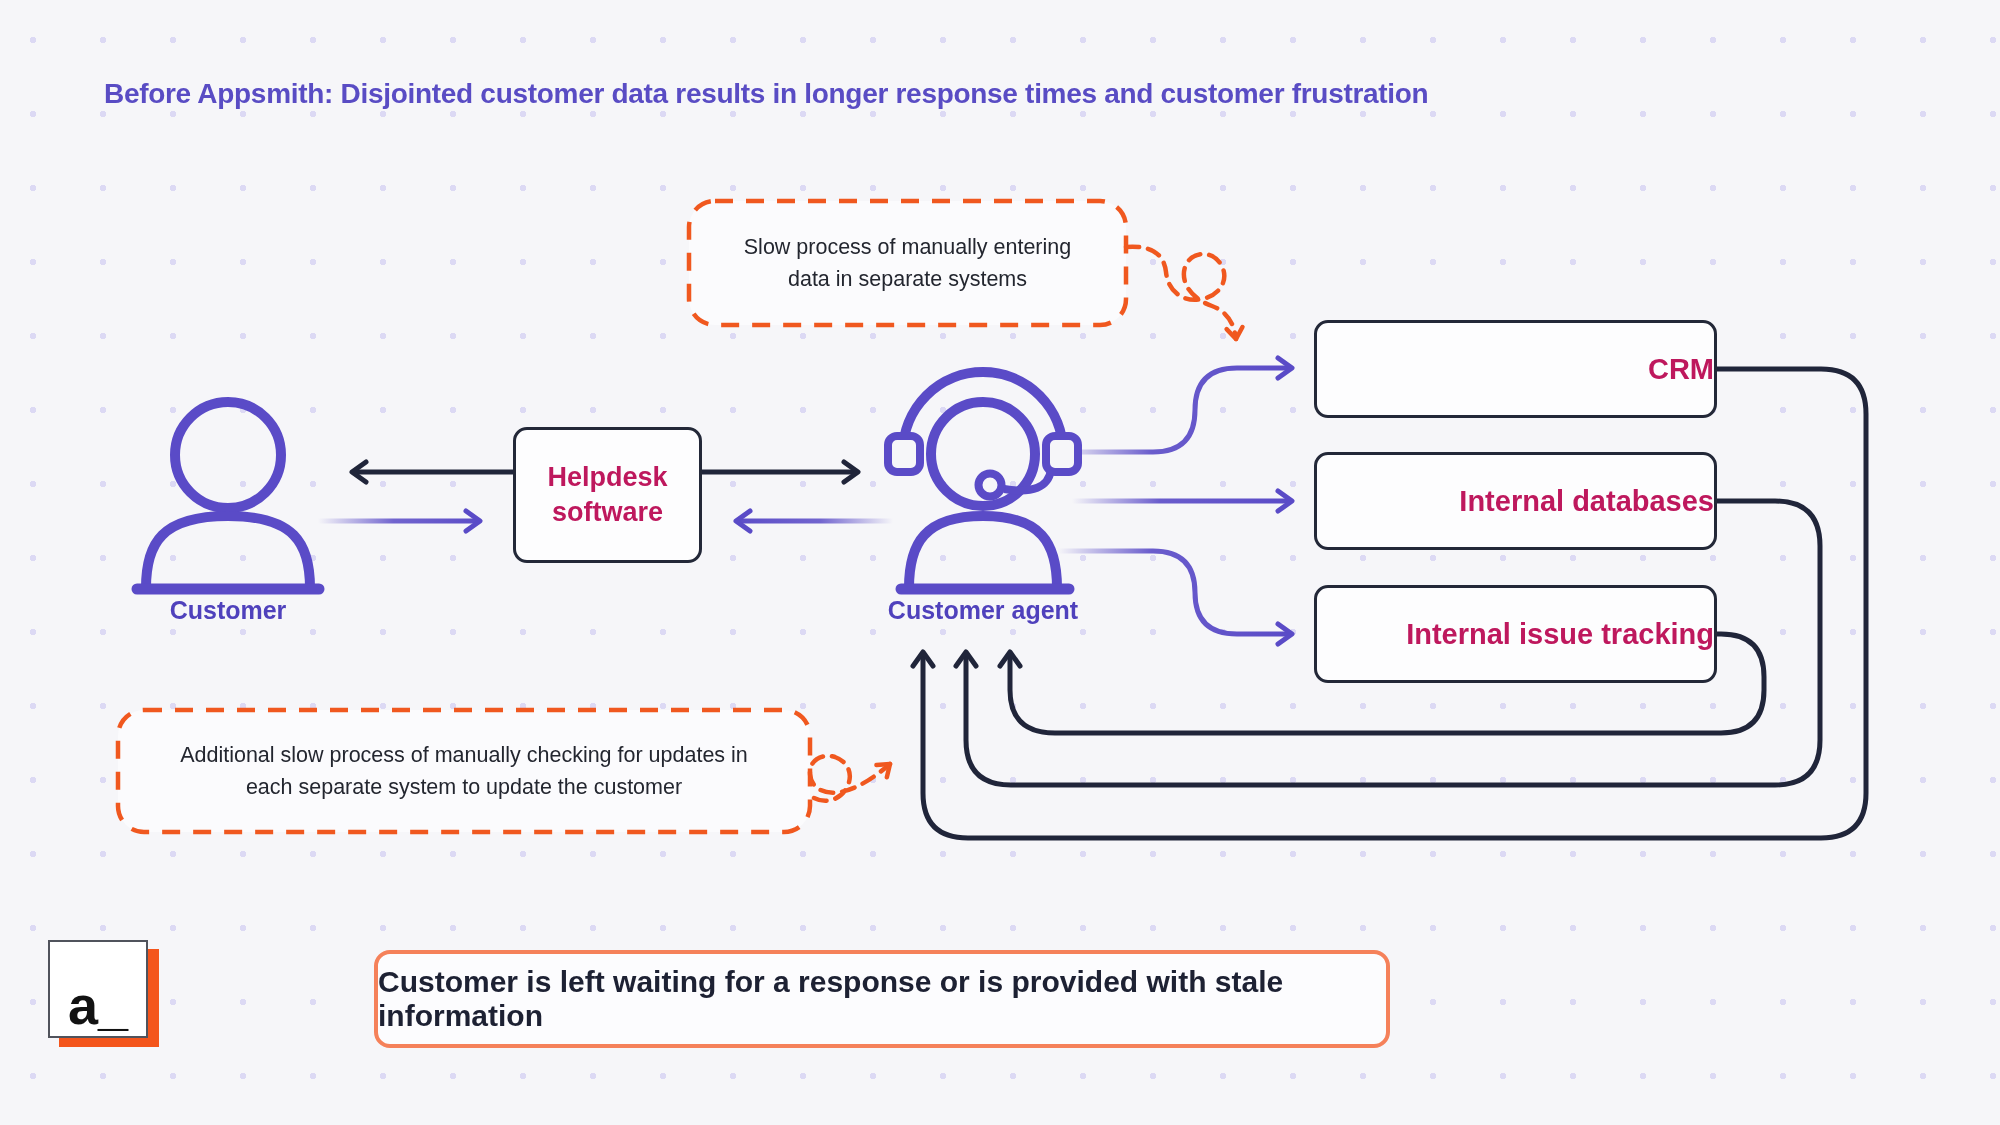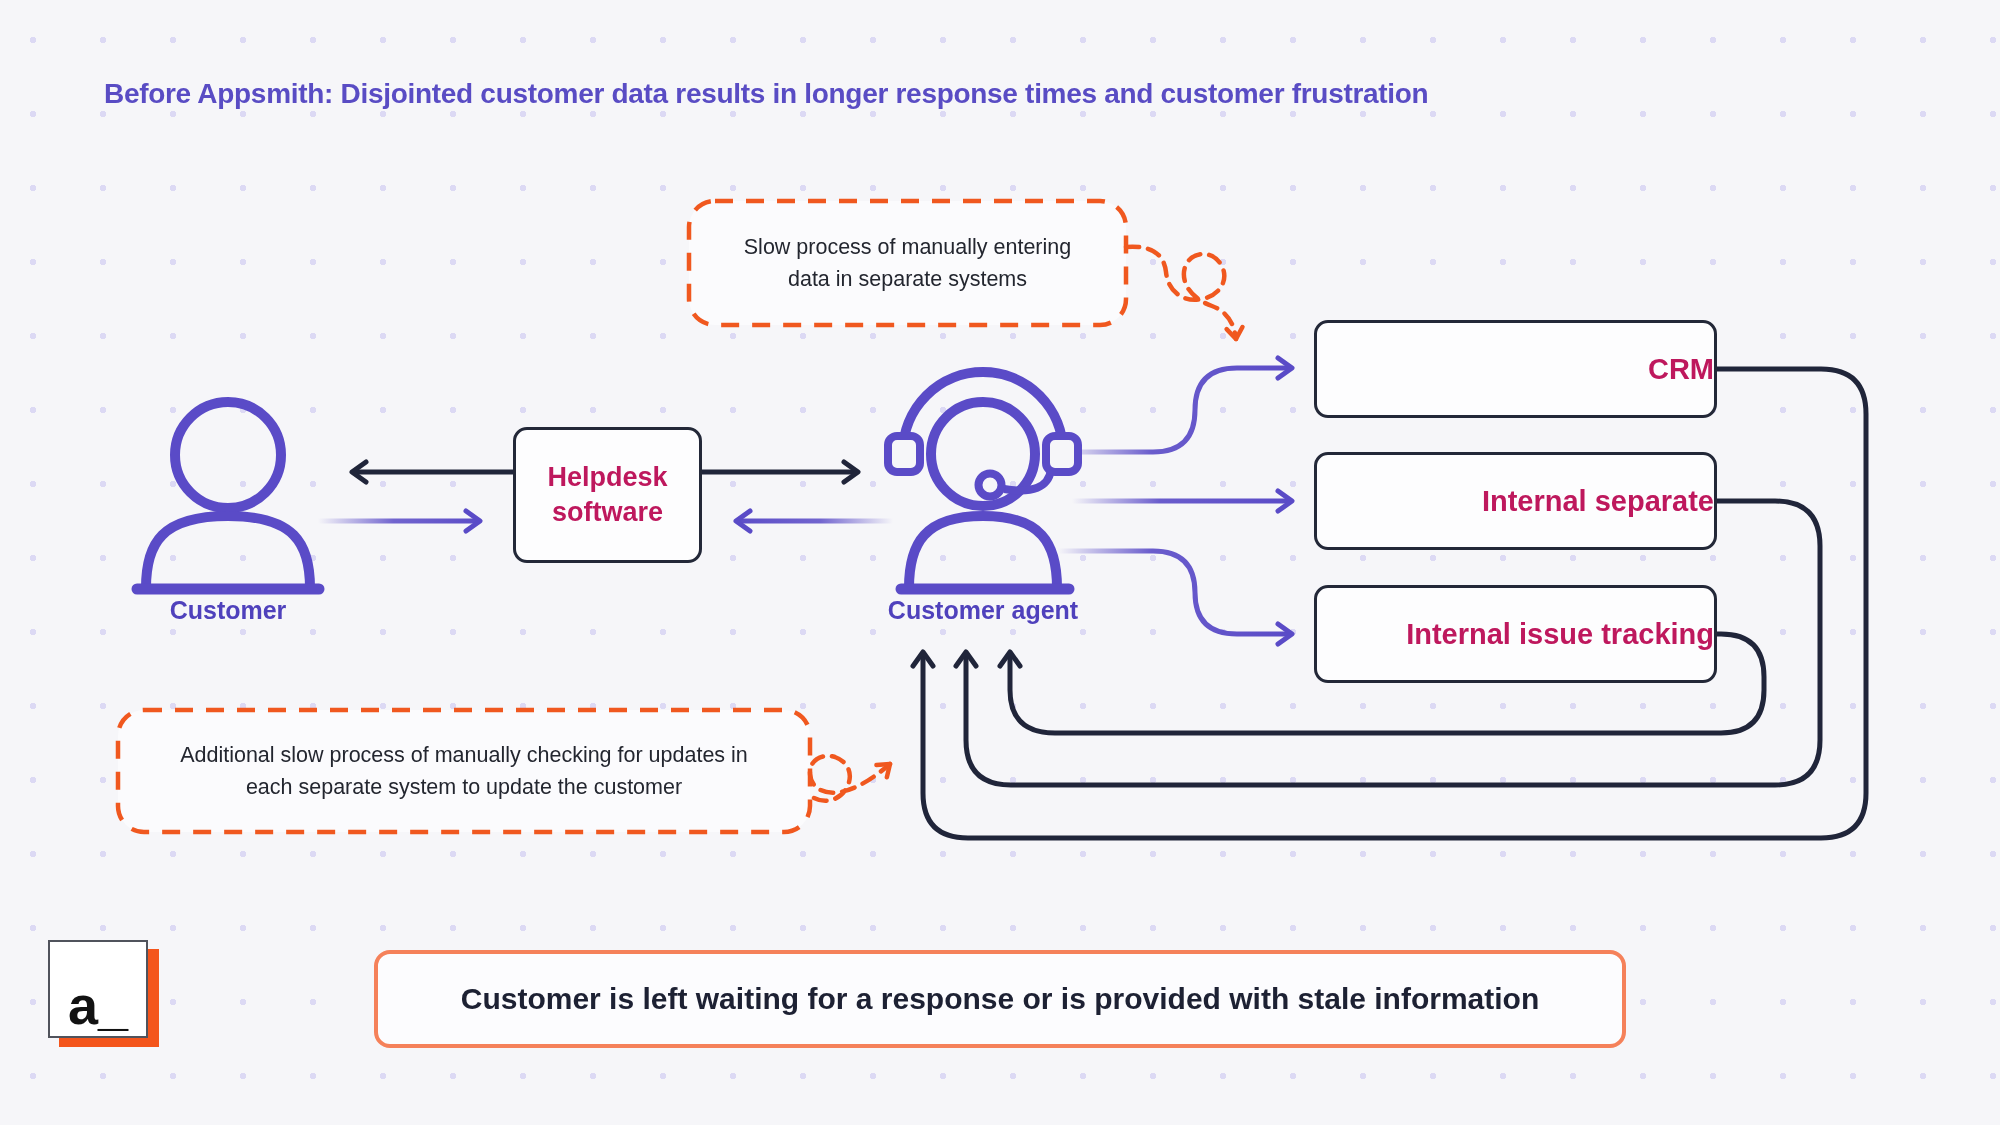--- a/index.html
+++ b/index.html
@@ -30,21 +30,21 @@
   .actor-label{
     width:220px;text-align:center;font-size:25px;font-weight:700;color:#4F41BC;
   }
   .callout{
     box-sizing:border-box;display:flex;align-items:center;justify-content:center;text-align:center;
     font-size:21.5px;line-height:1.5;color:#23262F;
   }
   .callout1{left:689px;top:201px;width:437px;height:124px;padding:0 36px;}
   .callout2{left:118px;top:710px;width:692px;height:122px;padding:0 52px;}
   .banner{
-    left:374px;top:950px;width:1252px;height:98px;box-sizing:border-box;
+    left:374px;top:950px;width:1016px;height:98px;box-sizing:border-box;
     background:#FCFCFE;border:4px solid #F5815A;border-radius:16px;
     display:flex;align-items:center;justify-content:center;
     font-size:30px;font-weight:700;color:#1D2133;
   }
   .logo-shadow{left:59px;top:949px;width:100px;height:98px;background:#F4551C;}
   .logo-box{
     left:48px;top:940px;width:100px;height:98px;box-sizing:border-box;
     background:#FFFFFF;border:2px solid #50535C;
     display:flex;align-items:flex-end;justify-content:center;
   }
@@ -144,21 +144,21 @@
     <div class="abs title">Before Appsmith: Disjointed customer data results in longer response times and customer frustration</div>
 
     <div class="abs node helpdesk">
       <span>Helpdesk software</span>
     </div>
 
     <div class="abs node system sys-crm">
       <span>CRM</span>
     </div>
     <div class="abs node system sys-idb">
-      <span>Internal separate</span>
+      <span>Internal databases</span>
     </div>
     <div class="abs node system sys-iit">
       <span>Internal issue tracking</span>
     </div>
 
     <div class="abs actor-label" style="left:118px;top:596px;">Customer</div>
     <div class="abs actor-label" style="left:873px;top:596px;">Customer agent</div>
 
     <div class="abs callout callout2">Additional slow process of manually checking for updates in each separate system to update the customer</div>
     <div class="abs callout callout1">Slow process of manually entering data in separate systems</div>

